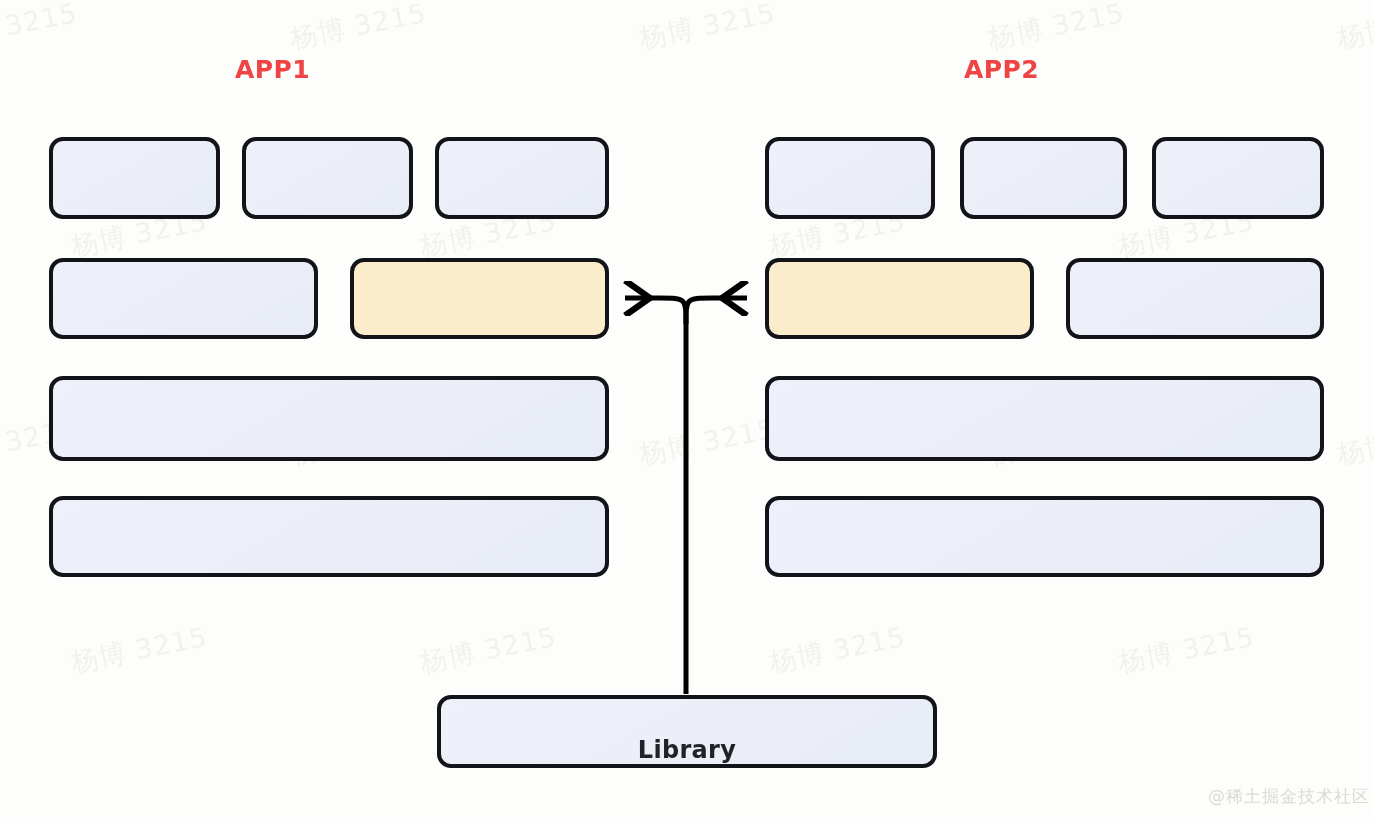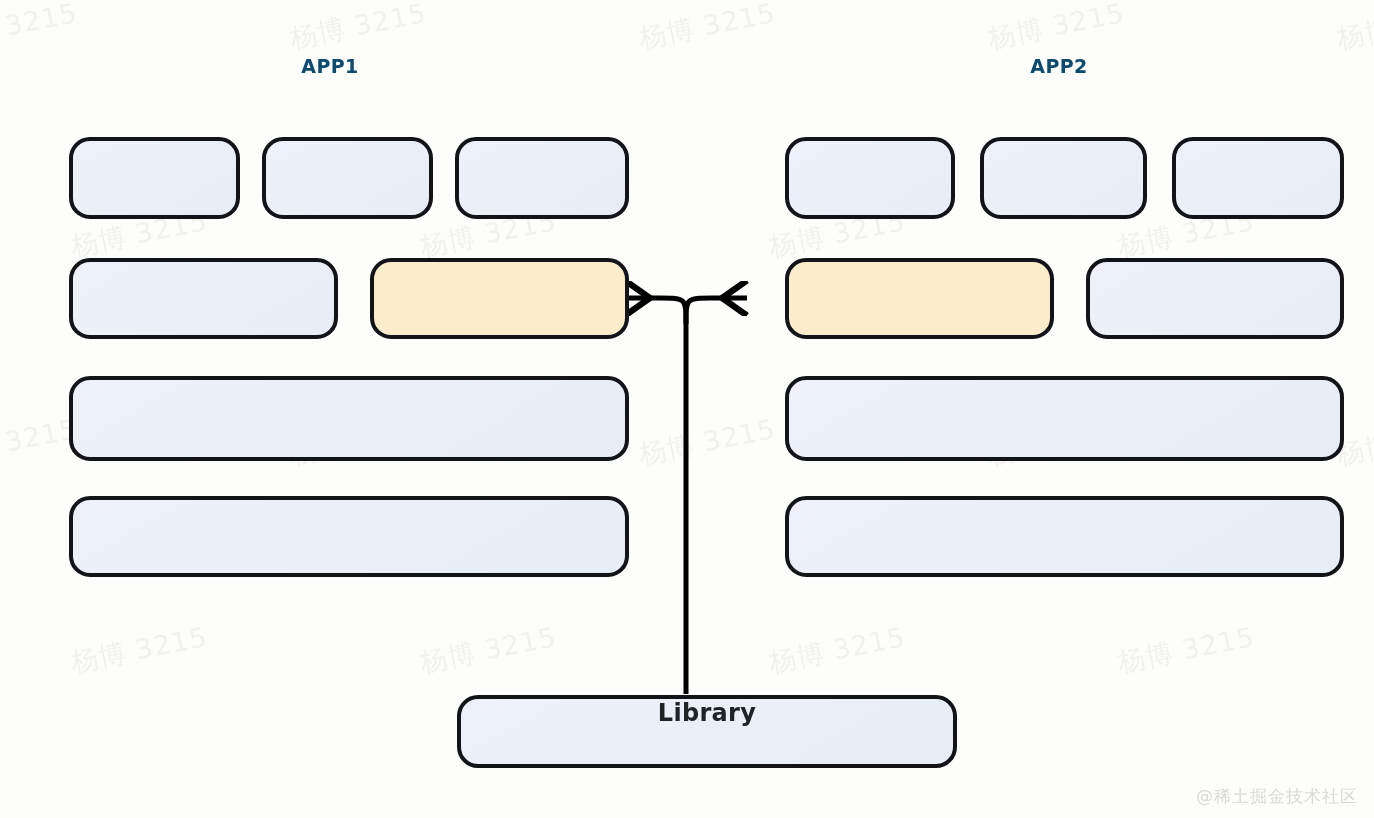--- a/index.html
+++ b/index.html
@@ -41,43 +41,41 @@
     white-space: nowrap;
     transform: rotate(-11deg);
     letter-spacing: 1px;
     user-select: none;
   }
 
   
   .group-title {
     position: absolute;
     font-family: "DejaVu Sans", sans-serif;
-    font-size: 19px;
+    font-size: 25px;
     font-weight: 700;
-    color: #0c4a6e;
+    color: #ef4444;
     letter-spacing: 0.4px;
     z-index: 5;
-    text-align: center;
     white-space: nowrap;
   }
   #title-app1 { left: 235px; top: 55px; width: 190px; }
   #title-app2 { left: 964px; top: 55px; width: 190px; }
 
   
   .node-box {
     position: absolute;
     box-sizing: border-box;
     border: 4px solid #12141a;
-    border-radius: 21px;
+    border-radius: 14px;
     background: #e9edf7;
     z-index: 4;
     display: flex;
-    align-items: flex-start;
+    align-items: flex-end;
     justify-content: center;
-    margin-left: 20px;
   }
   .node-box.blue {
     background: linear-gradient(150deg, #eef1f9 0%, #e8ecf6 100%);
   }
   .node-box.yellow {
     background: #fbeccb;
   }
 
   .node-label {
     font-family: "DejaVu Sans", sans-serif;
@@ -93,21 +91,21 @@
     left: 0; top: 0;
     width: 1374px;
     height: 818px;
     z-index: 3;
     pointer-events: none;
   }
 
   
   #footer-credit {
     position: absolute;
-    right: 16px;
+    right: 4px;
     bottom: 10px;
     font-family: "DejaVu Sans", sans-serif;
     font-size: 17px;
     color: #d9d9d6;
     letter-spacing: 1px;
     z-index: 6;
     white-space: nowrap;
   }
 </style>
 </head>

